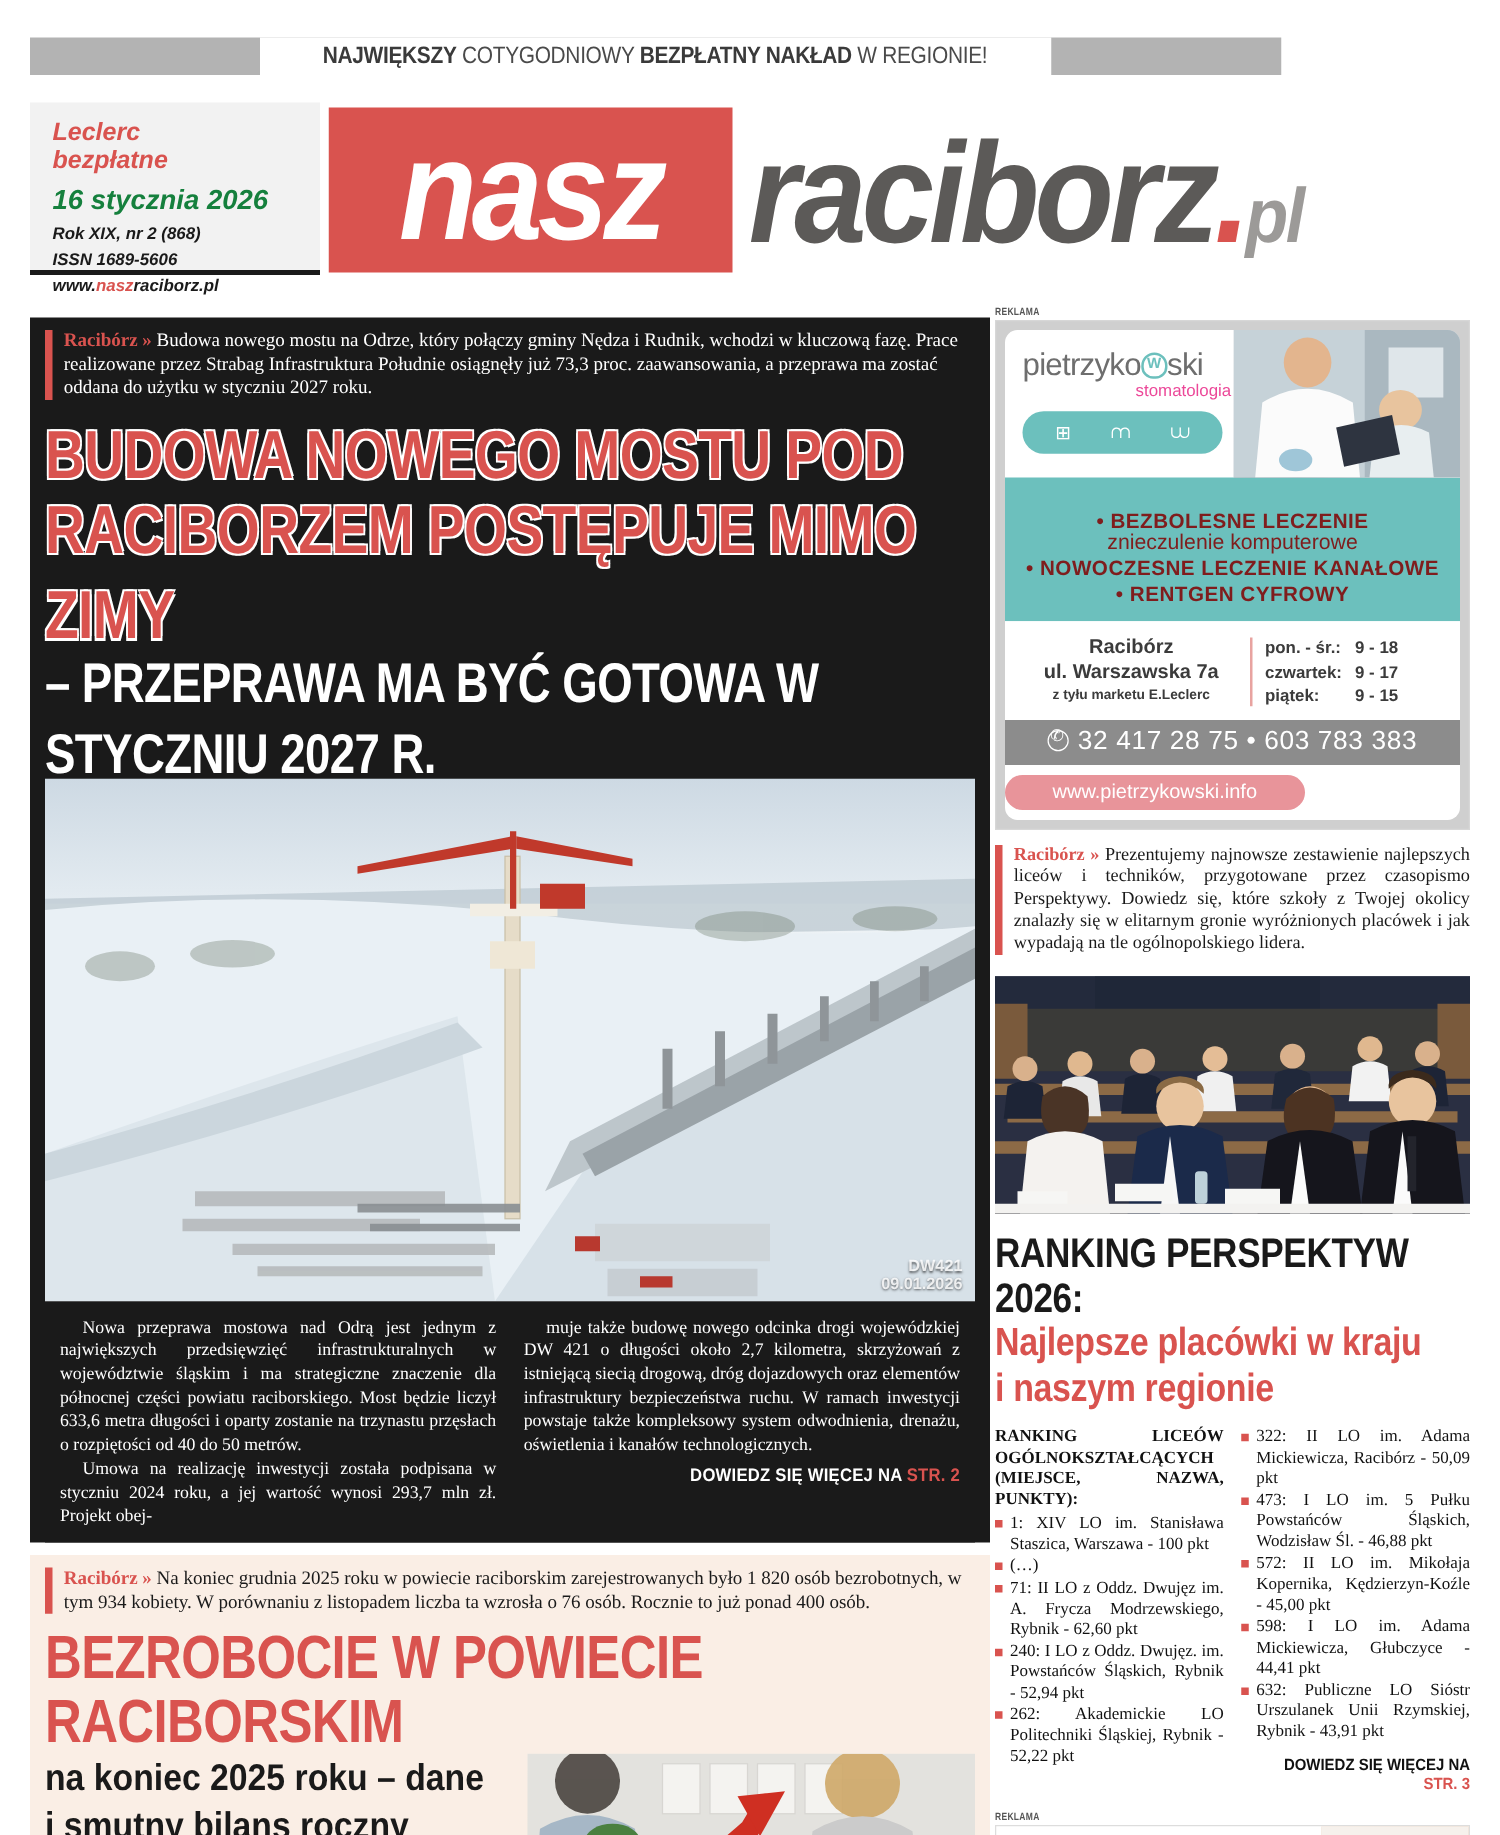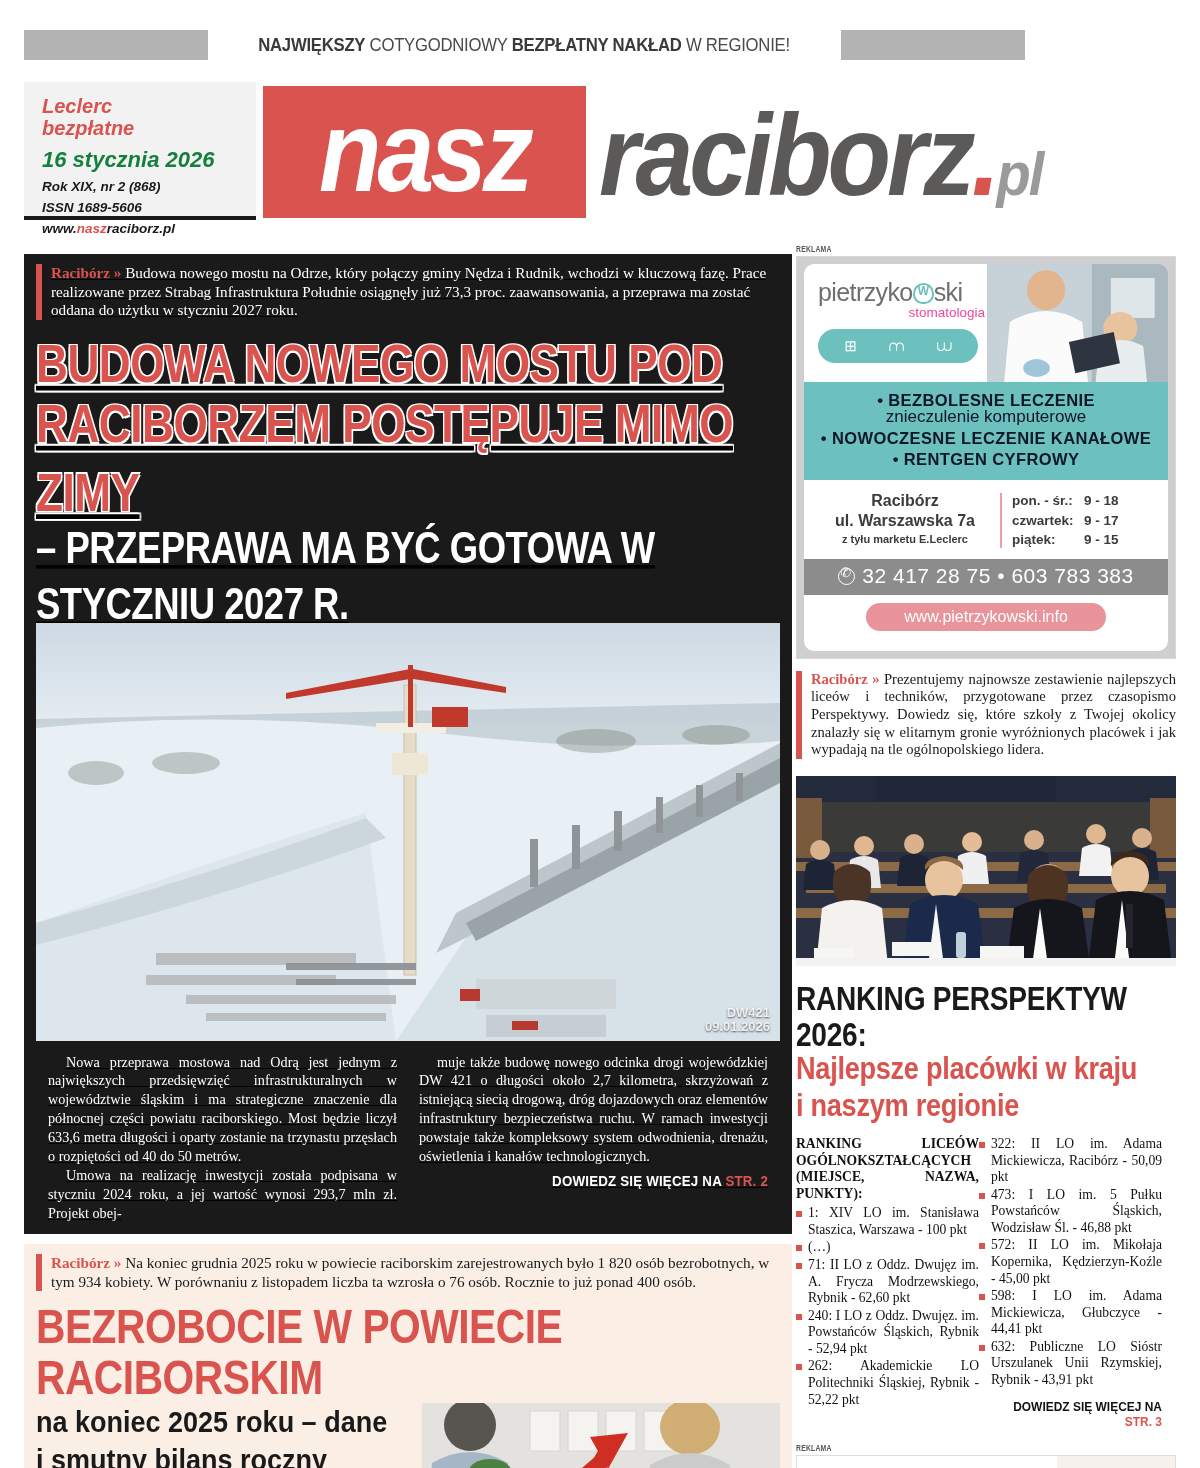--- a/index.html
+++ b/index.html
@@ -72,21 +72,21 @@
     transform: scaleY(1.1);
   }
   .mh-dot { color: #d9534f; }
   .mh-pl { color: #9c9a98; font-size: 56px; letter-spacing: -2px; }
 
   
   .col-left  { position: absolute; left: 24px;  top: 254px; width: 768px; }
   .col-right { position: absolute; left: 796px; top: 244px; width: 380px; }
 
   
-  .lead-block { background: #1a1a1a; padding: 10px 12px 0 12px; text-decoration: underline; }
+  .lead-block { background: #1a1a1a; padding: 10px 12px 0 12px; }
   .kicker-wrap { display: flex; gap: 9px; padding-bottom: 8px; }
   .kicker-bar { width: 6px; background: #d9534f; flex: 0 0 6px; }
   .kicker-txt { font-size: 15.2px; line-height: 1.22; color: #ffffff; }
   .kicker-city { color: #d9534f; font-weight: 700; }
   .kicker-chev { color: #d9534f; font-weight: 700; }
 
   .head-red, .head-white {
     font-family: "Liberation Sans", sans-serif;
     font-weight: 700; letter-spacing: -0.5px;
     transform: scaleY(1.18) scaleX(0.96);
@@ -178,22 +178,22 @@
     color: #ec4899; text-align: right; padding-right: 2px; margin-top: -2px;
   }
   .ad1-pills {
     margin-top: 9px; background: #6cc0bd; border-radius: 22px;
     height: 34px; width: 160px; display: flex; align-items: center;
     justify-content: space-around; padding: 0 10px;
   }
   .ad1-pills span { color: #fff; font-size: 15px; }
   .ad1-photo { flex: 1; background: linear-gradient(115deg,#b8c6ce,#7e8e99 45%,#dfe4e6); position: relative; }
   .ad1-band {
-    background: #6cc0bd; color: #0f172a; text-align: center;
-    padding: 9px 6px 11px 6px;
+    background: #6cc0bd; color: #7f1d1d; text-align: center;
+    padding: 26px 6px 11px 6px;
     font-family: "Liberation Sans", sans-serif; font-weight: 700;
   }
   .ad1-band .l1 { font-size: 16.5px; letter-spacing: .4px; }
   .ad1-band .l1s { font-size: 17px; font-weight: 400; letter-spacing: 0; margin-top: -3px; }
   .ad1-band .l2 { font-size: 16.5px; letter-spacing: .4px; margin-top: 2px; }
   .ad1-band .l3 { font-size: 16.5px; letter-spacing: .4px; margin-top: 2px; }
   .ad1-addr { display: flex; padding: 11px 6px 9px 6px; background: #fff; }
   .ad1-addr-l {
     width: 190px; text-align: center;
     font-family: "Liberation Sans", sans-serif; color: #3b3b3b;
@@ -210,21 +210,21 @@
   .ad1-phone {
     background: #8c8c8c; color: #fff; text-align: center;
     padding: 5px 0 7px 0;
     font-family: "Liberation Sans", sans-serif; font-size: 21px; letter-spacing: .5px;
   }
   .ph-ico {
     display: inline-block; width: 17px; height: 17px; border: 1.8px solid #fff;
     border-radius: 50%; vertical-align: -2px; margin-right: 7px; position: relative;
   }
   .ph-ico:after { content: "✆"; position: absolute; left: 1px; top: -4px; font-size: 13px; }
-  .ad1-www-wrap { background: #fff; padding: 8px 0 20px 0; text-align: center; border-radius: 16px; }
+  .ad1-www-wrap { background: #fff; padding: 8px 0 8px 0; text-align: left; border-radius: 16px; }
   .ad1-www {
     display: inline-block; background: #e8949a; color: #fff;
     border-radius: 18px; padding: 5px 38px;
     font-family: "Liberation Sans", sans-serif; font-size: 16px;
   }
 
   
   .persp { margin-top: 12px; }
   .persp .kicker-txt { color: #1a1a1a; font-size: 14.6px; line-height: 1.21; text-align: justify; }
   .persp-photo {
@@ -238,21 +238,21 @@
     transform: scaleY(1.14) scaleX(0.97); transform-origin: left top;
     margin-top: 14px; letter-spacing: -0.3px;
   }
   .persp-h2 {
     font-family: "Liberation Sans", sans-serif; font-weight: 700;
     color: #d9534f; font-size: 28px; line-height: 1.18;
     transform: scaleY(1.12) scaleX(0.97); transform-origin: left top;
     margin-top: 5px; letter-spacing: -0.3px;
   }
 
-  .rank-wrap { display: flex; margin-top: 20px; }
+  .rank-wrap { display: flex; gap: 14px; margin-top: 20px; }
   .rank-col { width: 183px; }
   .rank-title {
     font-weight: 700; font-size: 13.6px; line-height: 1.22;
     text-align: justify; color: #111; margin-bottom: 3px;
   }
   .rank-li { display: flex; gap: 6px; font-size: 13.6px; line-height: 1.22; color: #111; margin-bottom: 1px; }
   .rank-bullet { flex: 0 0 6px; width: 6px; height: 6px; background: #d9534f; margin-top: 6px; }
   .rank-txt { flex: 1; text-align: justify; }
   .rank-more {
     font-family: "Liberation Sans", sans-serif; font-weight: 700;

